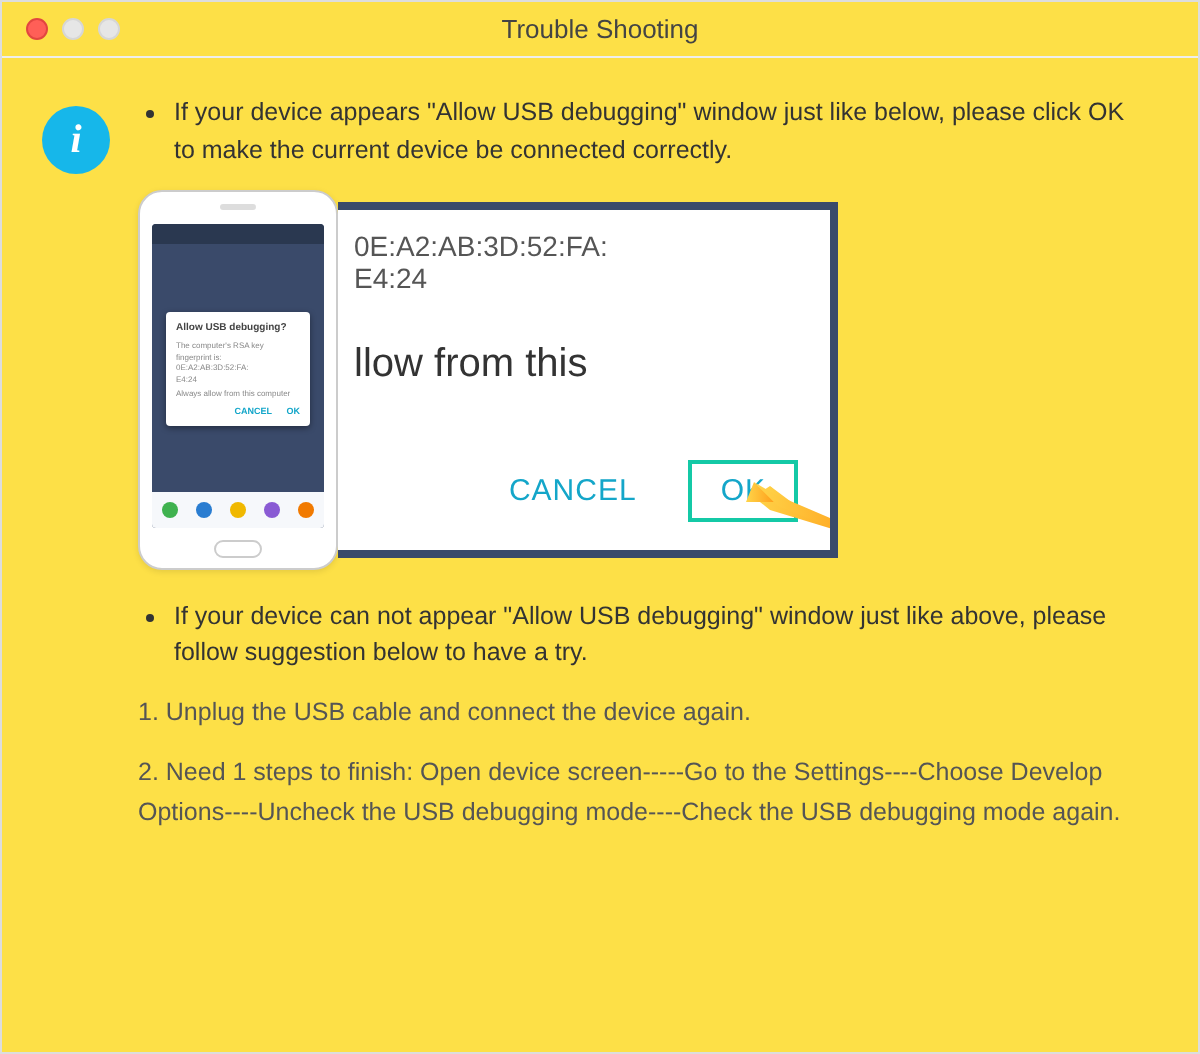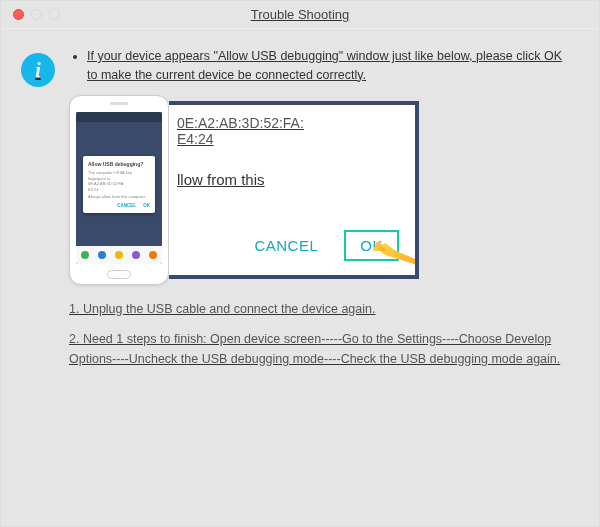--- a/index.html
+++ b/index.html
@@ -8,22 +8,21 @@
     width: 600px; height: 527px;
     font-family: -apple-system, "Helvetica Neue", Arial, sans-serif;
     font-size: 13px;
     color: #333;
     background: #fff;
   }
   .window {
     width: 600px; height: 527px;
     border: 1px solid #ddd;
     position: relative;
-    background: #e5e5e5;
-    text-decoration: underline;
+    background: #fde047;
   }
   .titlebar {
     height: 28px;
     display: flex;
     align-items: center;
     border-bottom: 1px solid #eee;
     position: relative;
   }
   .traffic {
     position: absolute;
@@ -143,21 +142,21 @@
     position: relative;
     overflow: hidden;
   }
   .zoom-inner {
     padding: 10px 12px 10px 8px;
     font-size: 15px;
     color: #333;
   }
   .mac1 { font-size: 14px; color: #555; }
   .mac2 { font-size: 14px; color: #555; margin-bottom: 24px; }
-  .allowtxt { font-size: 15px; color: #333; margin-bottom: 16px; }
+  .allowtxt { font-size: 20px; color: #333; margin-bottom: 16px; }
   .zoom-actions {
     position: absolute;
     right: 16px; bottom: 14px;
     display: flex; align-items: center; gap: 26px;
   }
   .btn-cancel {
     color: #14a6c9;
     font-size: 15px;
     letter-spacing: 0.5px;
     font-weight: 500;
@@ -255,20 +254,23 @@
             </defs>
             <polygon points="58,28 20,10 24,14 6,6 16,10 12,2 28,14" fill="url(#ag)"></polygon>
             <polygon points="58,28 18,8 12,2 6,6 22,16" fill="url(#ag)"></polygon>
             <path d="M58 28 L14 8 L6 2 L2 6 L12 14 Z" fill="url(#ag)"></path>
             <polygon points="4,0 0,10 14,10" fill="url(#ag)"></polygon>
             <polygon points="4,0 16,12 60,30 56,24 14,6" fill="url(#ag)"></polygon>
           </svg>
         </div>
       </div>
 
+      <ul class="main">
+        <li>If your device can not appear "Allow USB debugging" window just like above, please follow suggestion below to have a try.</li>
+      </ul>
 
       <div class="steps">
         <p>1. Unplug the USB cable and connect the device again.</p>
         <p>2. Need 1 steps to finish: Open device screen-----Go to the Settings----Choose Develop Options----Uncheck the USB debugging mode----Check the USB debugging mode again.</p>
       </div>
 
     </div>
   </div>
 </div>
 

